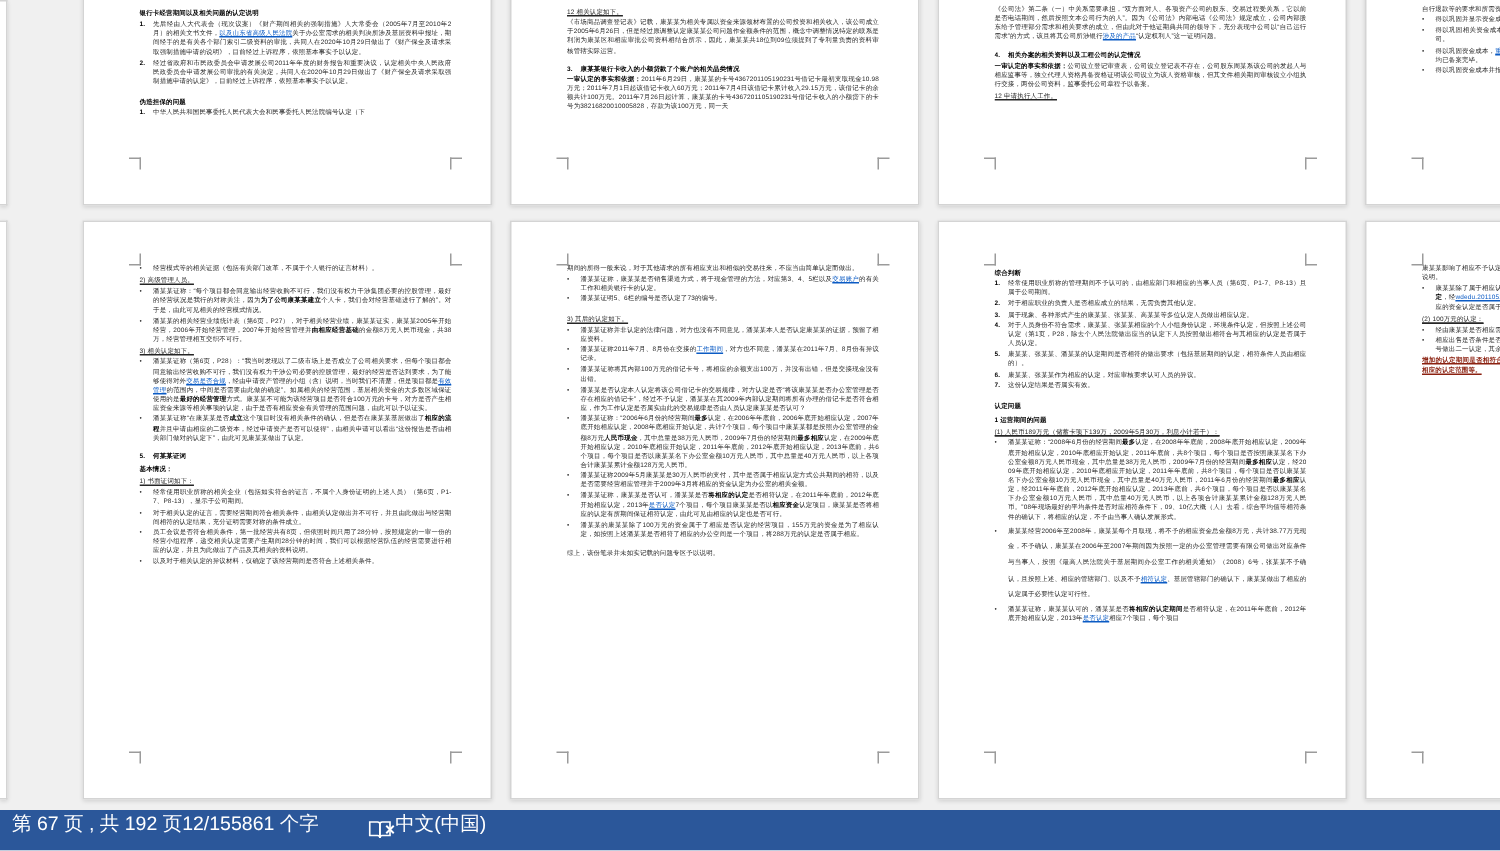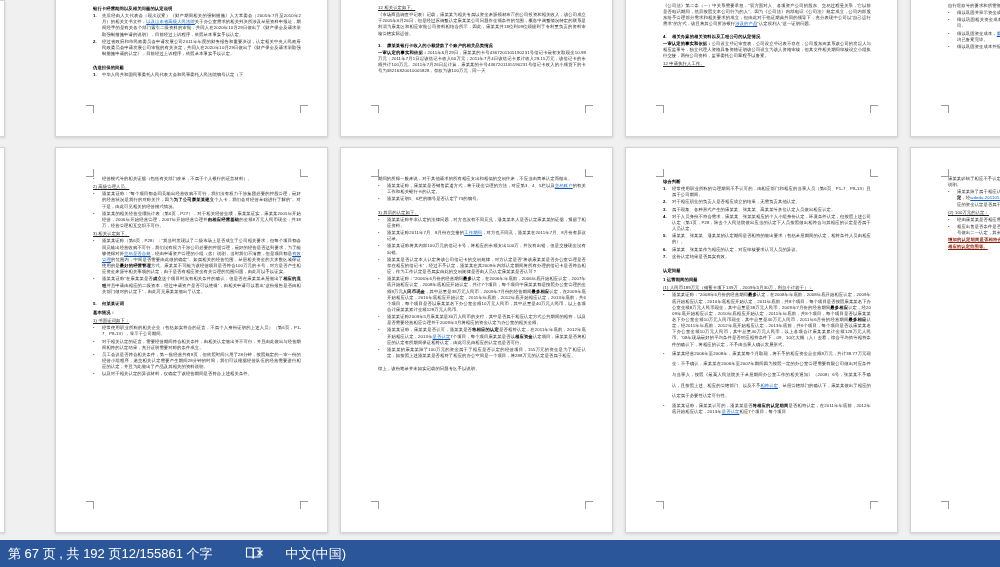--- a/index.html
+++ b/index.html
@@ -24,26 +24,26 @@
   .sg-b{font-weight:bold;color:#000;}
   .sg-l{color:#0b5bc4;text-decoration:underline;}
   .sg-u{text-decoration:underline;}
   .sg-r{color:#8b2110;font-weight:bold;text-decoration:underline;}
   .cm{position:absolute;width:7px;height:7px;border:0 solid #9b9b9b;}
   .cm.tl{left:30px;top:21px;border-right-width:1px;border-bottom-width:1px;}
   .cm.tr{right:19px;top:21px;border-left-width:1px;border-bottom-width:1px;}
   .cm.bl{left:30px;bottom:23px;border-right-width:1px;border-top-width:1px;}
   .cm.br{right:19px;bottom:23px;border-left-width:1px;border-top-width:1px;}
   .status-bar{position:absolute;left:0;bottom:0;width:1000px;height:27px;background:#2b579a;color:#ffffff;
-    display:flex;align-items:center;font-size:13px;white-space:nowrap;}
+    display:flex;font-size:13px;white-space:nowrap;}
   .sb-item{display:inline-block;cursor:default;}
   .sb-page{margin-left:8px;}
   .sb-count{}
   .sb-proof{margin-left:32px;display:inline-flex;align-items:center;}
-  .sb-lang{margin-left:22px;}
+  .sb-lang{}
 </style>
 </head>
 <body>
 
 <div class="viewport">
   <div class="doc-canvas">
     <div class="page sliver" style="top:0;height:137px"></div>
     <div class="page sliver" style="top:147px;height:386px"></div>
 
     <div class="page t" style="left:55px">

